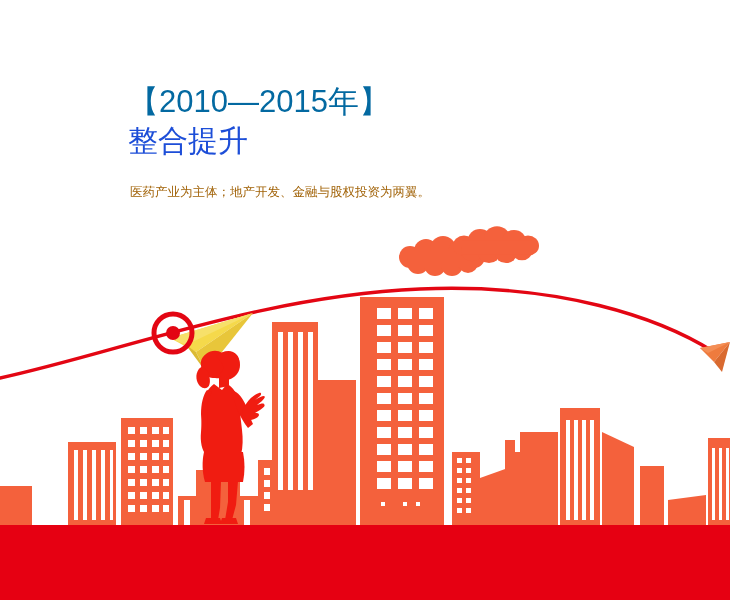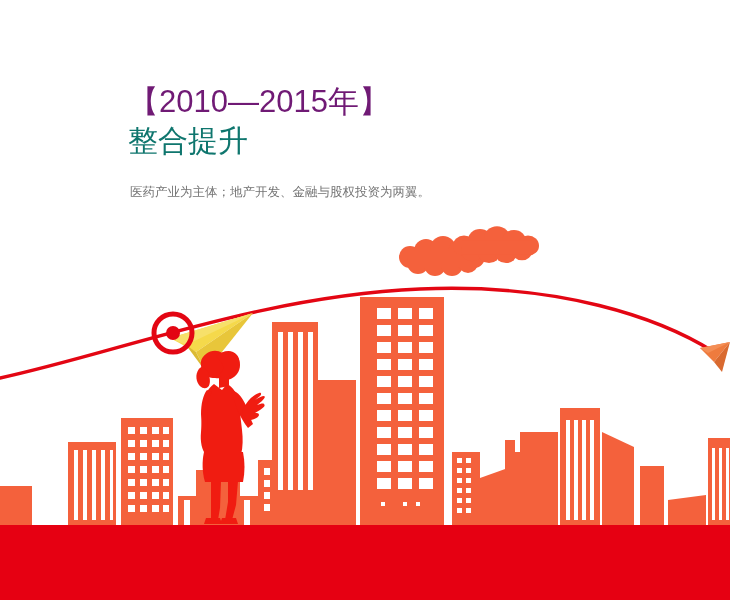--- a/index.html
+++ b/index.html
@@ -21,43 +21,43 @@
   
   .text-block {
     position: absolute;
     left: 128px;
     top: 84px;
     z-index: 40;
   }
   .title-line1 {
     font-size: 31px;
     line-height: 36px;
-    color: #701a75;
+    color: #0369a1;
     font-weight: 400;
     white-space: nowrap;
     letter-spacing: 0px;
   }
   .title-line2 {
     font-size: 30px;
     line-height: 38px;
-    color: #0f766e;
+    color: #1d4ed8;
     font-weight: 400;
     white-space: nowrap;
     margin-top: 2px;
   }
   .body-text {
     position: absolute;
     left: 130px;
     top: 180px;
     z-index: 40;
   }
   .body-line {
     font-size: 12.5px;
     line-height: 24px;
-    color: #737373;
+    color: #a16207;
     white-space: nowrap;
   }
   
   .art {
     position: absolute;
     left: 0;
     top: 0;
     width: 730px;
     height: 600px;
   }

